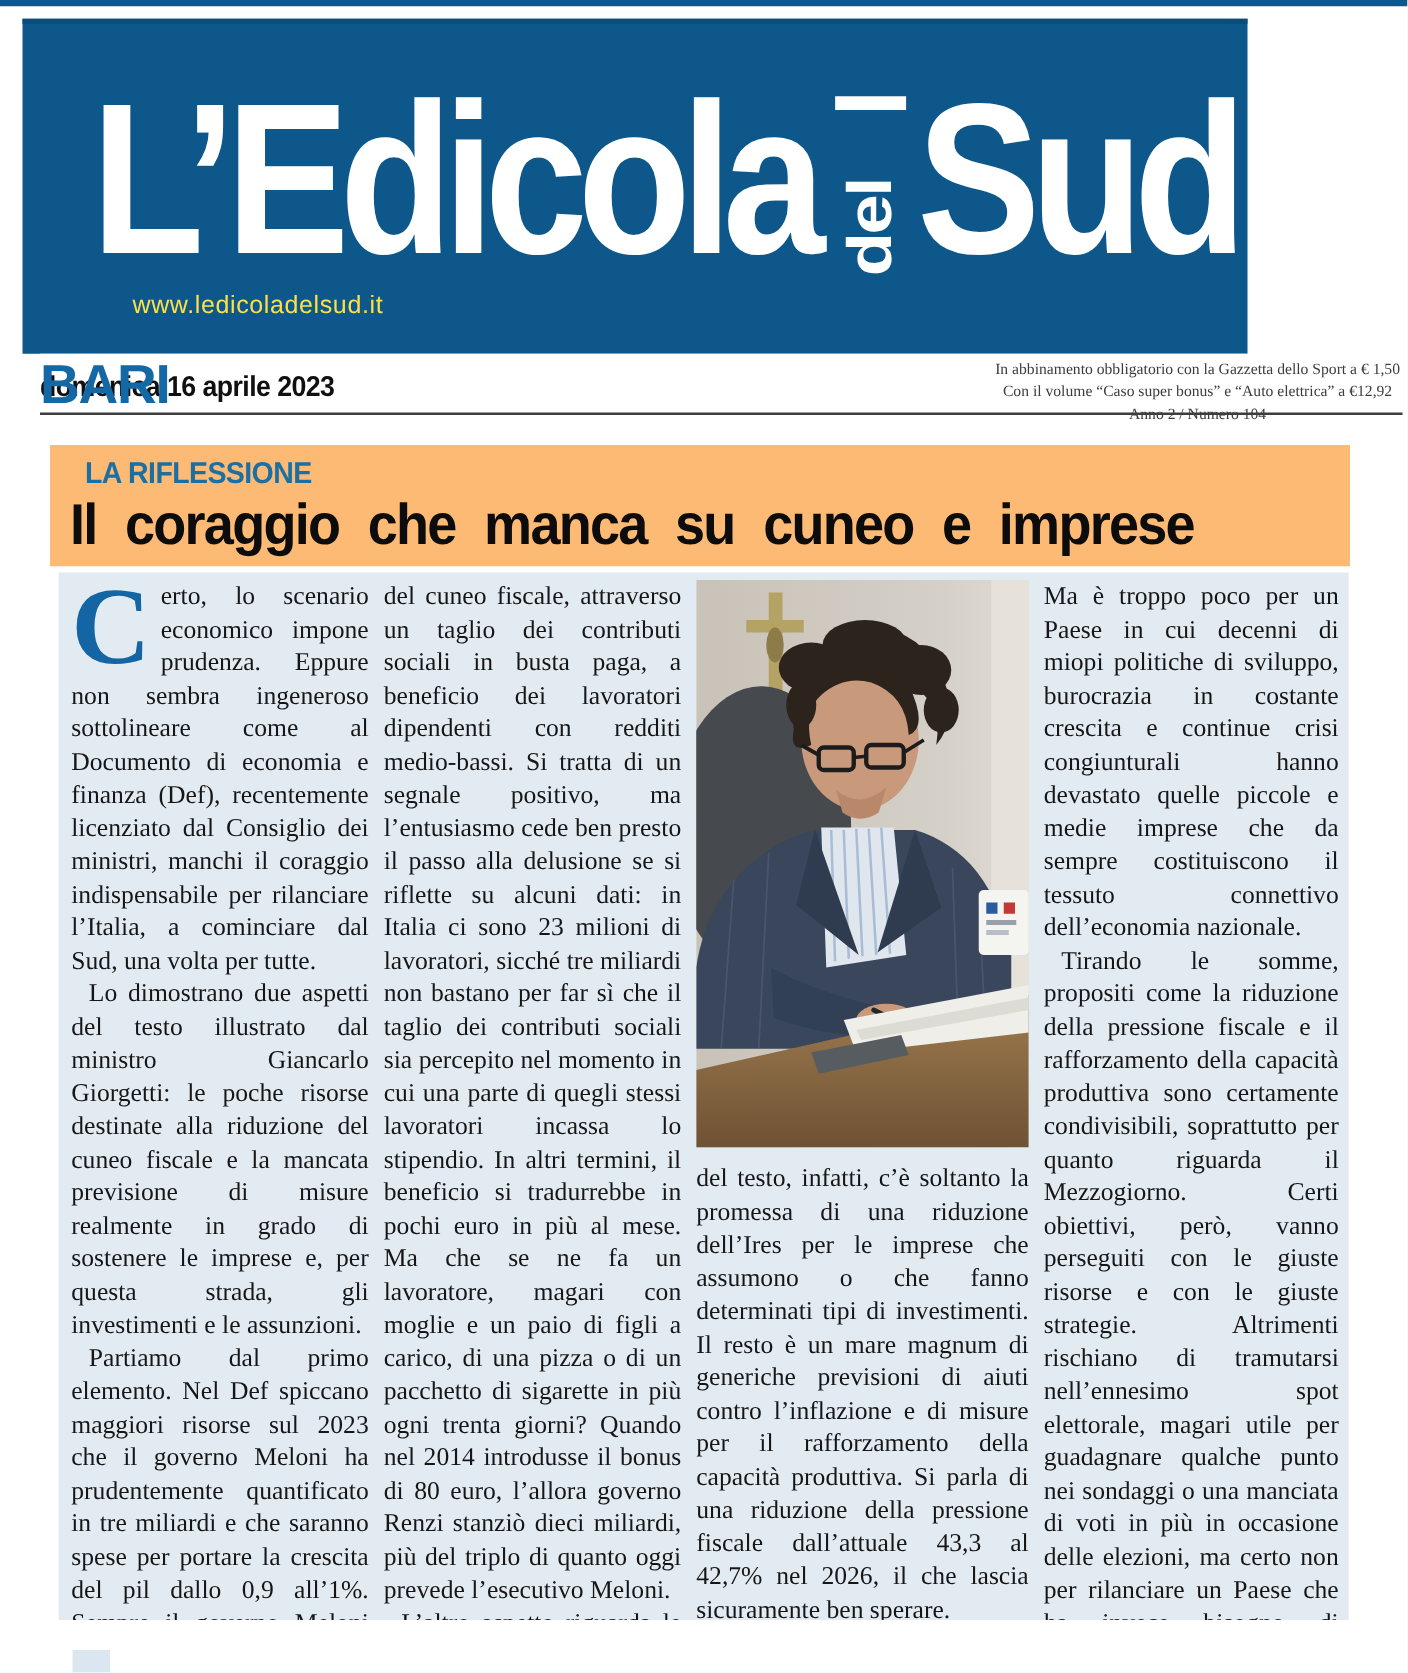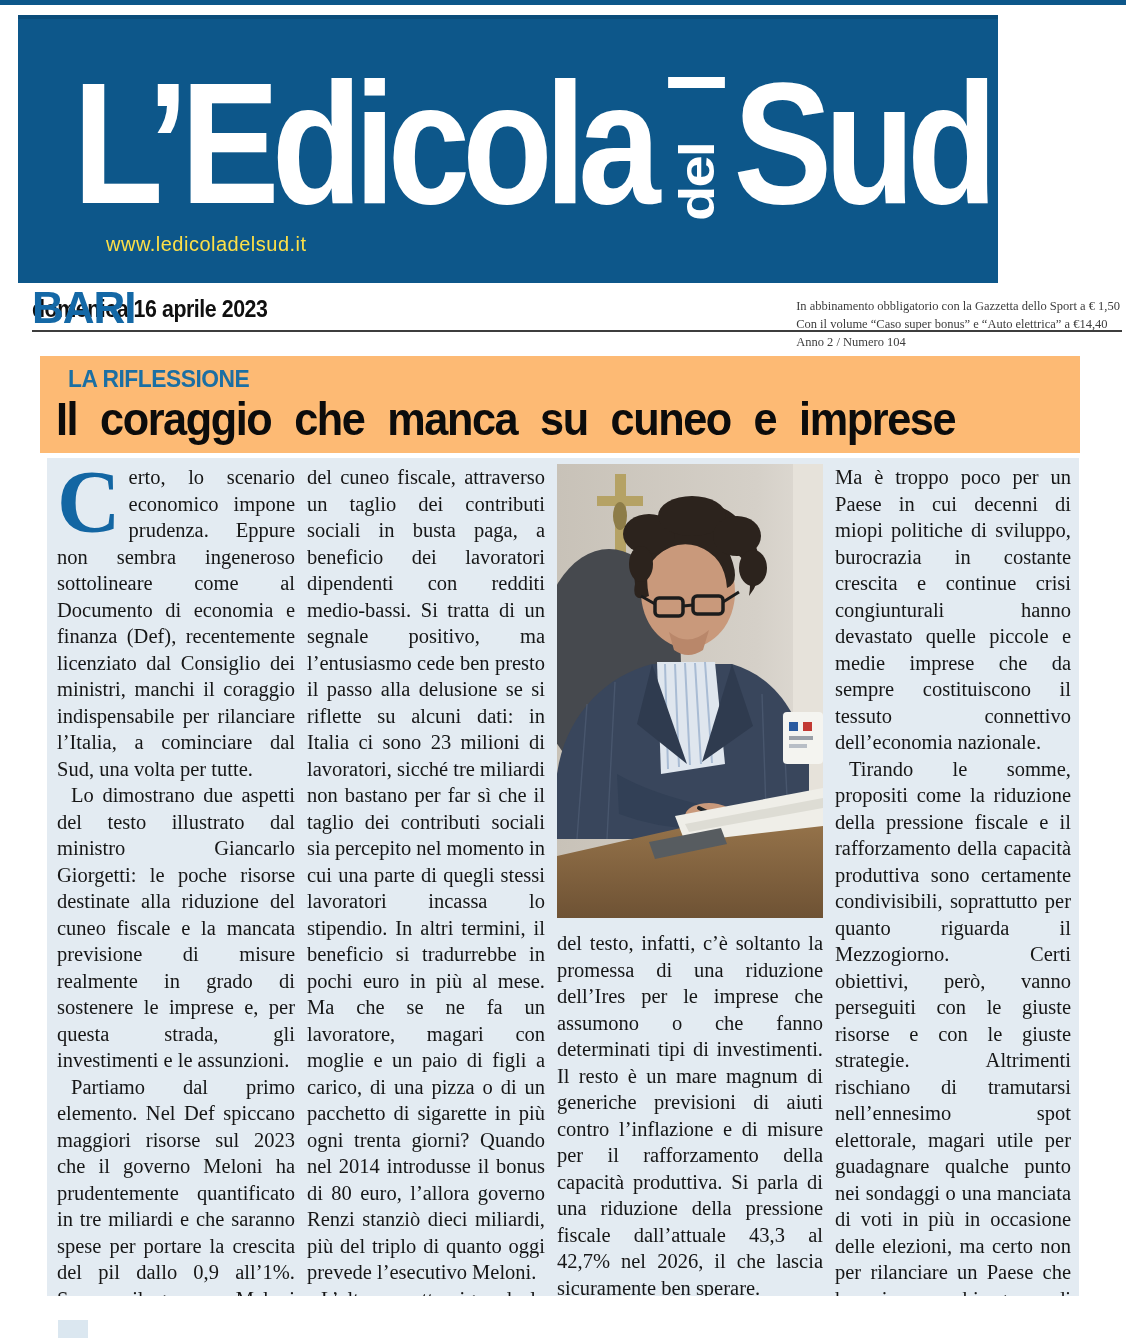--- a/index.html
+++ b/index.html
@@ -47,22 +47,22 @@
   .dateline { position:absolute; left:32px; top:283px; width:1090px; height:49px; background:#ffffff; }
   .date-text {
     position:absolute; left:0; top:13px;
     font-size:23px; font-weight:bold; color:#101010; letter-spacing:-0.5px;
     transform:scaleX(0.93); transform-origin:left center; white-space:nowrap;
   }
   .edition-text {
     position:absolute; left:0; right:0; top:0; text-align:left;
     font-size:44px; font-weight:bold; color:#1468a6; letter-spacing:-1px;
   }
-  .notices { position:absolute; right:2px; top:3px; text-align:left;
-    font-family:"Liberation Serif", serif; font-size:12.5px; line-height:1.45; color:#3c3c3c;margin-top:11px; }
+  .notices { position:absolute; right:2px; top:3px; text-align:center;
+    font-family:"Liberation Serif", serif; font-size:12.5px; line-height:1.45; color:#3c3c3c; }
   .dateline-rule { position:absolute; left:0; bottom:0; width:100%; height:2px; background:#3d3d3d; }
 
   
   .headline-box { position:absolute; left:40px; top:356px; width:1040px; height:97px; background:#fdba74; }
   .kicker {
     position:absolute; left:28px; top:9px;
     font-size:24px; font-weight:bold; color:#1b6fa3; letter-spacing:-0.5px;
     transform:scaleX(0.95); transform-origin:left top; white-space:nowrap;
   }
   .headline {
@@ -111,21 +111,21 @@
     <span class="logo-main">Sud</span>
   </div>
   <a class="masthead-site" href="#">www.ledicoladelsud.it</a>
 </div>
 
 <div class="dateline">
   <div class="date-text">domenica 16 aprile 2023</div>
   <div class="edition-text">BARI</div>
   <div class="notices">
     <div>In abbinamento obbligatorio con la Gazzetta dello Sport a € 1,50</div>
-    <div>Con il volume “Caso super bonus” e “Auto elettrica” a €14,40</div>
+    <div>Con il volume “Caso super bonus” e “Auto elettrica” a €12,92</div>
     <div>Anno 2 / Numero 104</div>
   </div>
   <div class="dateline-rule"></div>
 </div>
 
 <div class="headline-box">
   <div class="kicker">LA RIFLESSIONE</div>
   <div class="headline">Il coraggio che manca su cuneo e imprese</div>
 </div>
 

